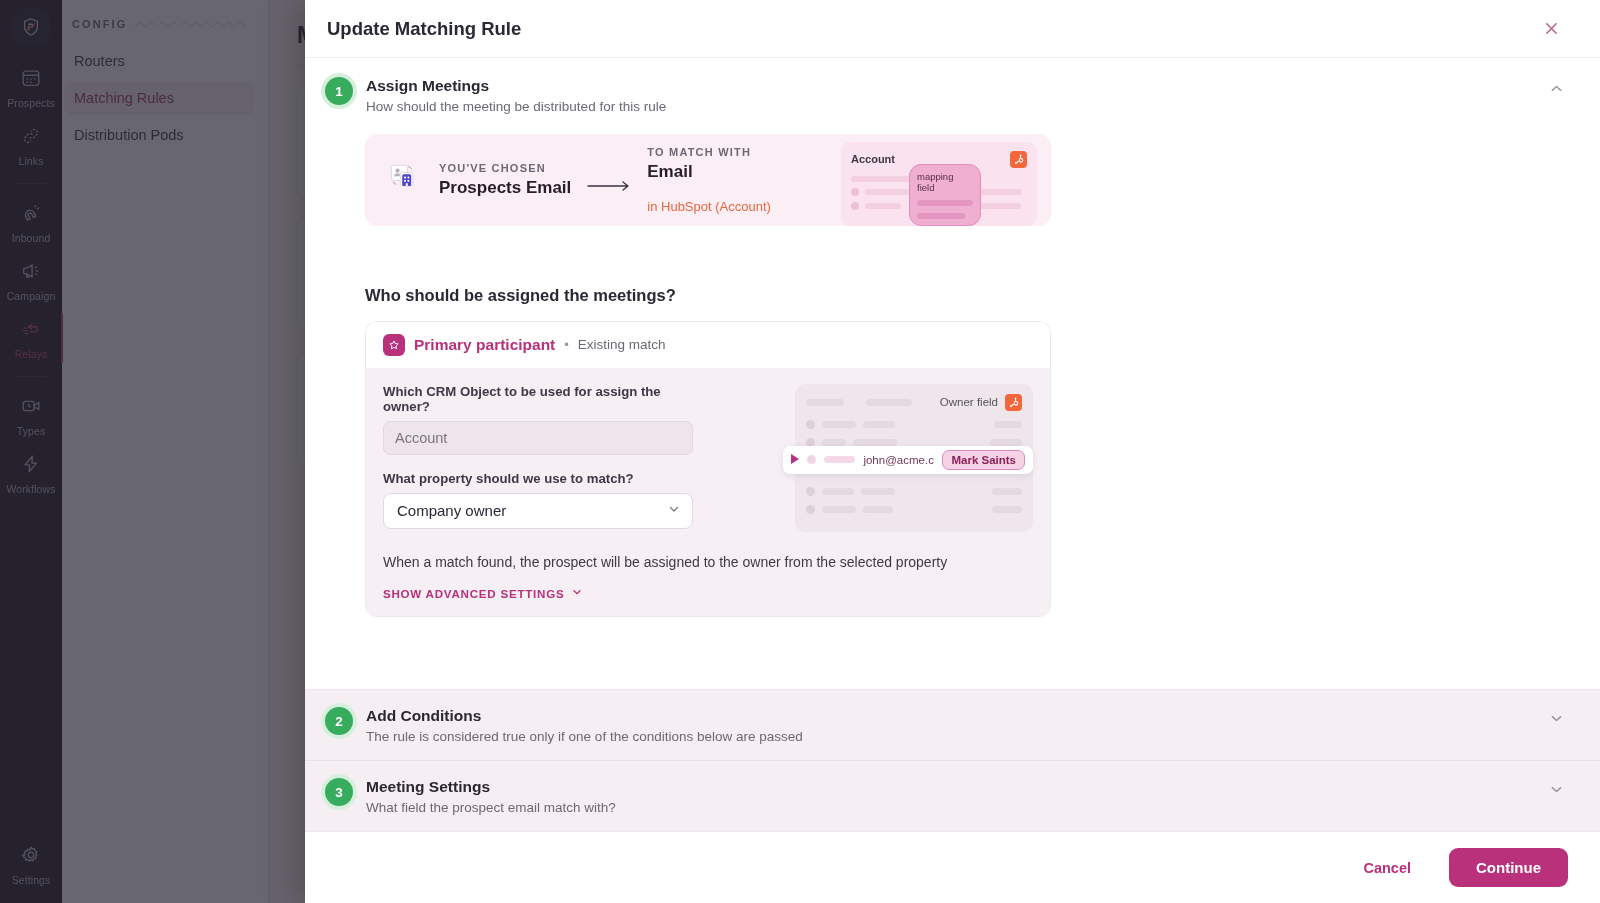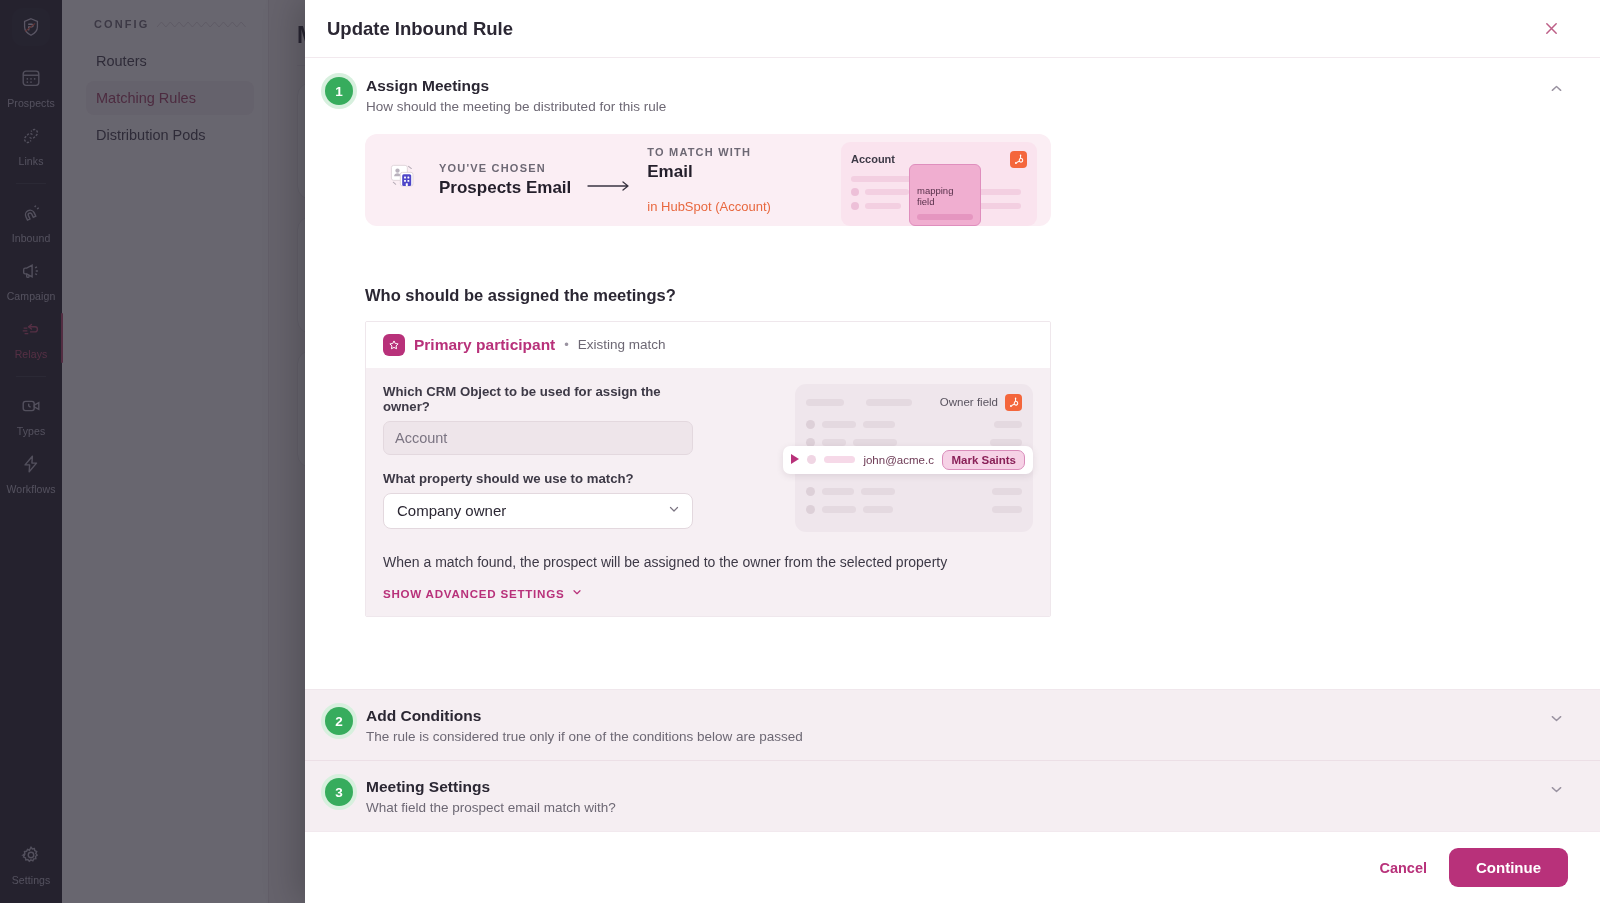--- a/index.html
+++ b/index.html
@@ -44,21 +44,21 @@
     content: ""; position: absolute; right: -1px; top: 4px; bottom: 4px;
     width: 2px; background: #b8416a; border-radius: 2px;
   }
   .rail-spacer { flex: 1 1 auto; }
 
   
   #subnav {
     width: 207px; flex: 0 0 207px;
     background: #ffffff;
     border-right: 1px solid #e9e4e7;
-    padding: 18px 14px 0 24px;
+    padding: 18px 14px 0 2px;
   }
   #subnav-head {
     display: flex; align-items: center; gap: 8px;
     padding: 0 8px 14px 8px;
   }
   #subnav-head .t {
     font-size: 11px; letter-spacing: 2.1px; color: #6d6874; font-weight: 600;
   }
   #subnav-head .zig { flex: 1 1 auto; height: 9px; color: #d9d2d8; }
   .nav-item {
@@ -139,21 +139,21 @@
   
   #assign-q {
     margin: 60px 0 0 40px;
     font-size: 16.5px; font-weight: 700; color: #2b2733;
   }
 
   
   #pcard {
     margin: 16px 0 0 40px;
     width: 686px;
-    border: 1px solid #efe7ec; border-radius: 2px; overflow: hidden;
+    border: 1px solid #efe7ec; border-radius: 12px; overflow: hidden;
     background: #fff;
   }
   #pcard-head {
     height: 46px; display: flex; align-items: center; gap: 9px;
     padding: 0 17px; background: #fff;
   }
   #star-chip {
     width: 22px; height: 22px; border-radius: 6px; background: #b8317a;
     display: flex; align-items: center; justify-content: center;
   }
@@ -222,39 +222,39 @@
     width: 196px; height: 84px; background: #fae3ee; border-radius: 9px;
     padding: 9px 10px; position: relative; overflow: hidden;
   }
   .mini .mh { display: flex; align-items: center; justify-content: space-between; }
   .mini .mh .t { font-size: 11px; font-weight: 700; color: #3d3946; }
   .mini .mbar { height: 6px; border-radius: 3px; background: #f3cfe1; }
   .mini .mrow { display: flex; align-items: center; gap: 6px; margin-top: 6px; }
   .mini .mav { width: 8px; height: 8px; border-radius: 50%; background: #edc0d8; flex: 0 0 8px; }
   #mini-field {
     position: absolute; left: 68px; top: 22px; width: 72px; height: 62px;
-    background: #f0aed0; border: 1px solid #df8ebd; border-radius: 6px; padding: 20px 7px;
+    background: #f0aed0; border: 1px solid #df8ebd; border-radius: 12px; padding: 6px 7px;
   }
   #mini-field .lab { font-size: 9.5px; color: #57304a; }
   #mini-field .b { height: 6px; border-radius: 3px; background: #e596c0; margin-top: 7px; }
 
   
   #steps-collapsed { position: absolute; left: 0; right: 0; bottom: 0; }
   .c-step {
     background: #f5eef2; padding: 16px 36px 16px 20px;
     display: flex; align-items: flex-start; gap: 13px;
     cursor: pointer;
   }
   .c-step + .c-step { border-top: 1px solid #ecdfe6; }
   #steps-collapsed { border-top: 1px solid #f0e7ec; }
 
   
   #modal-foot {
     height: 72px; flex: 0 0 72px;
-    display: flex; align-items: center; justify-content: flex-end; gap: 8px;
+    display: flex; align-items: center; justify-content: flex-end; gap: 24px;
     padding: 0 32px;
     background: #fff; border-top: 1px solid #f2e9ee;
   }
   #cancel-btn {
     font-size: 14.5px; font-weight: 600; color: #b8317a; cursor: pointer; padding: 8px 14px;
   }
   #continue-btn {
     background: #b8317a; color: #fff; font-size: 15px; font-weight: 700;
     border: none; border-radius: 9px; padding: 11px 27px; cursor: pointer;
     font-family: inherit;
@@ -387,21 +387,21 @@
     <div class="ghost-card"></div>
     <div class="ghost-card"></div>
   </div>
 </div>
 
 <div id="dim"></div>
 
 <div id="modal">
 
   <div id="modal-head">
-    <div id="modal-title">Update Inbound Rule</div>
+    <div id="modal-title">Update Matching Rule</div>
     <div id="close-btn">
       <svg width="15" height="15" viewBox="0 0 16 16" fill="none" stroke="currentColor" stroke-width="1.6" stroke-linecap="round">
         <path d="M3 3l10 10M13 3L3 13"></path>
       </svg>
     </div>
   </div>
 
   <div id="modal-scroll">
 
     <div id="step1">

